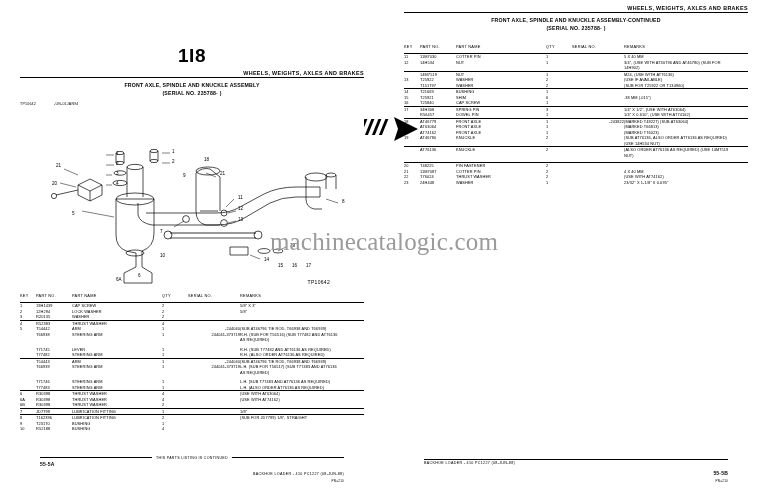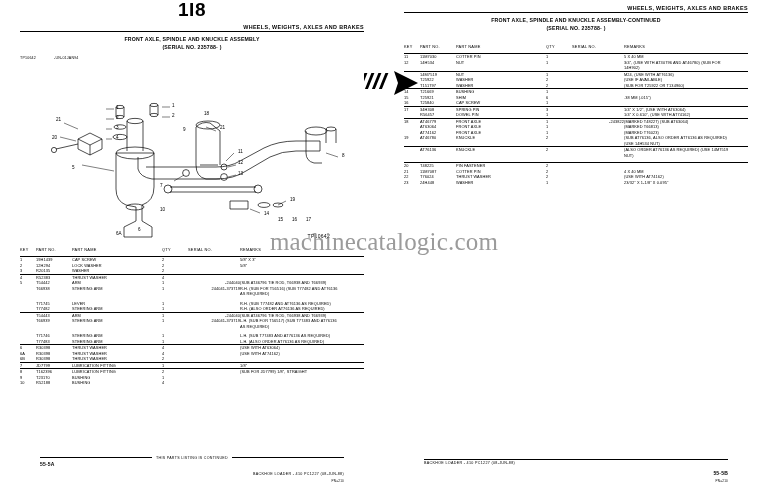--- a/index.html
+++ b/index.html
@@ -8,21 +8,21 @@
     font-family:"Liberation Sans", sans-serif;
     color:#000;overflow:hidden;position:relative;
   }
   .spread{display:flex;width:768px;height:497px;position:relative;}
   .page{position:relative;width:384px;height:497px;box-sizing:border-box;}
   .page-inner{position:absolute;left:20px;right:20px;top:0;bottom:0;}
 
   
   .page-num{
     text-align:center;font-size:19px;font-weight:bold;letter-spacing:.5px;
-    line-height:1;
+    margin-top:46px;line-height:1;
   }
   .section-title{
     text-align:right;font-size:5.4px;letter-spacing:.35px;font-weight:bold;
     margin-top:5px;padding-bottom:1px;
   }
   .rule{border-bottom:1px solid #000;}
   .assy-title{
     text-align:center;font-size:5.2px;font-weight:bold;letter-spacing:.2px;
     margin-top:4px;line-height:1.45;
   }

